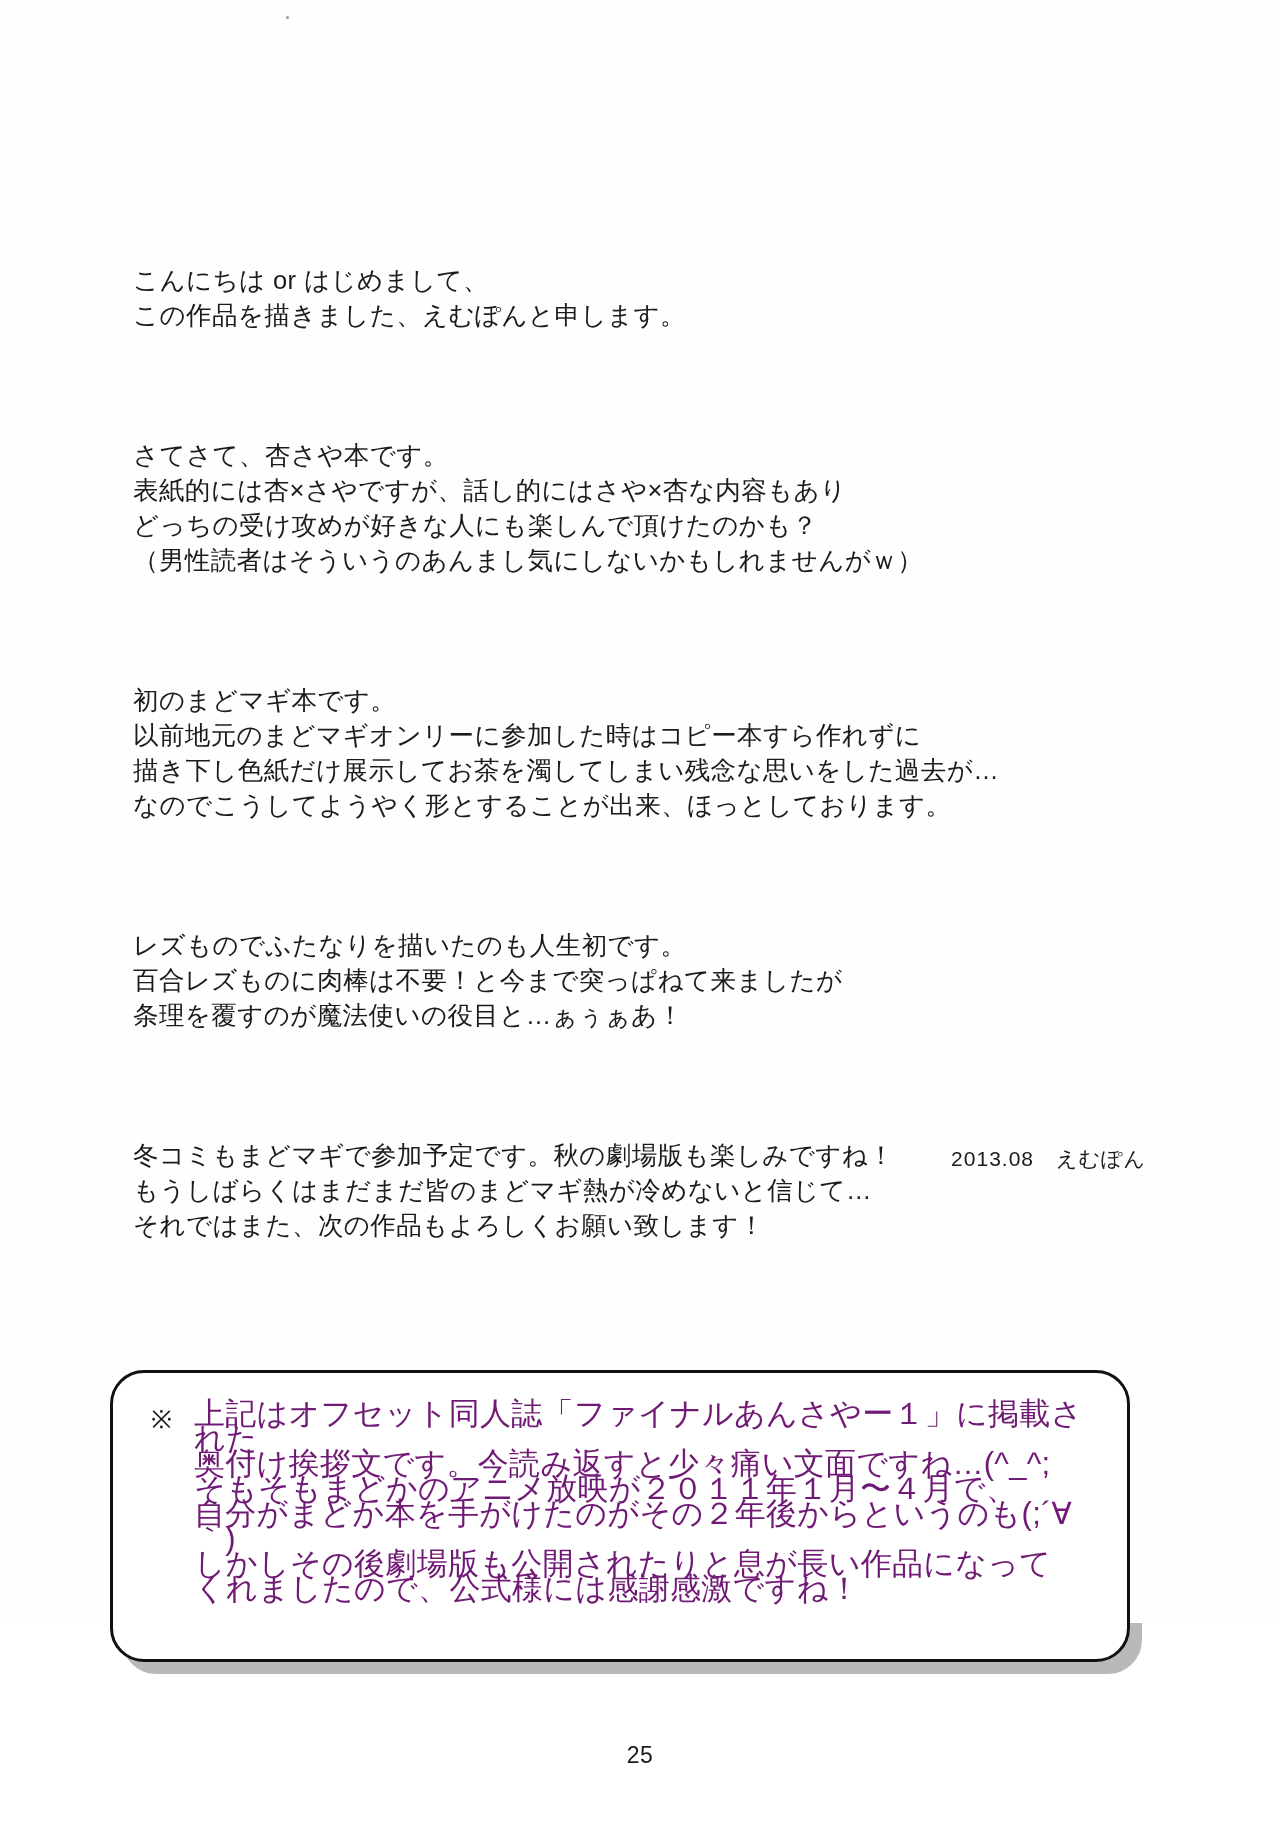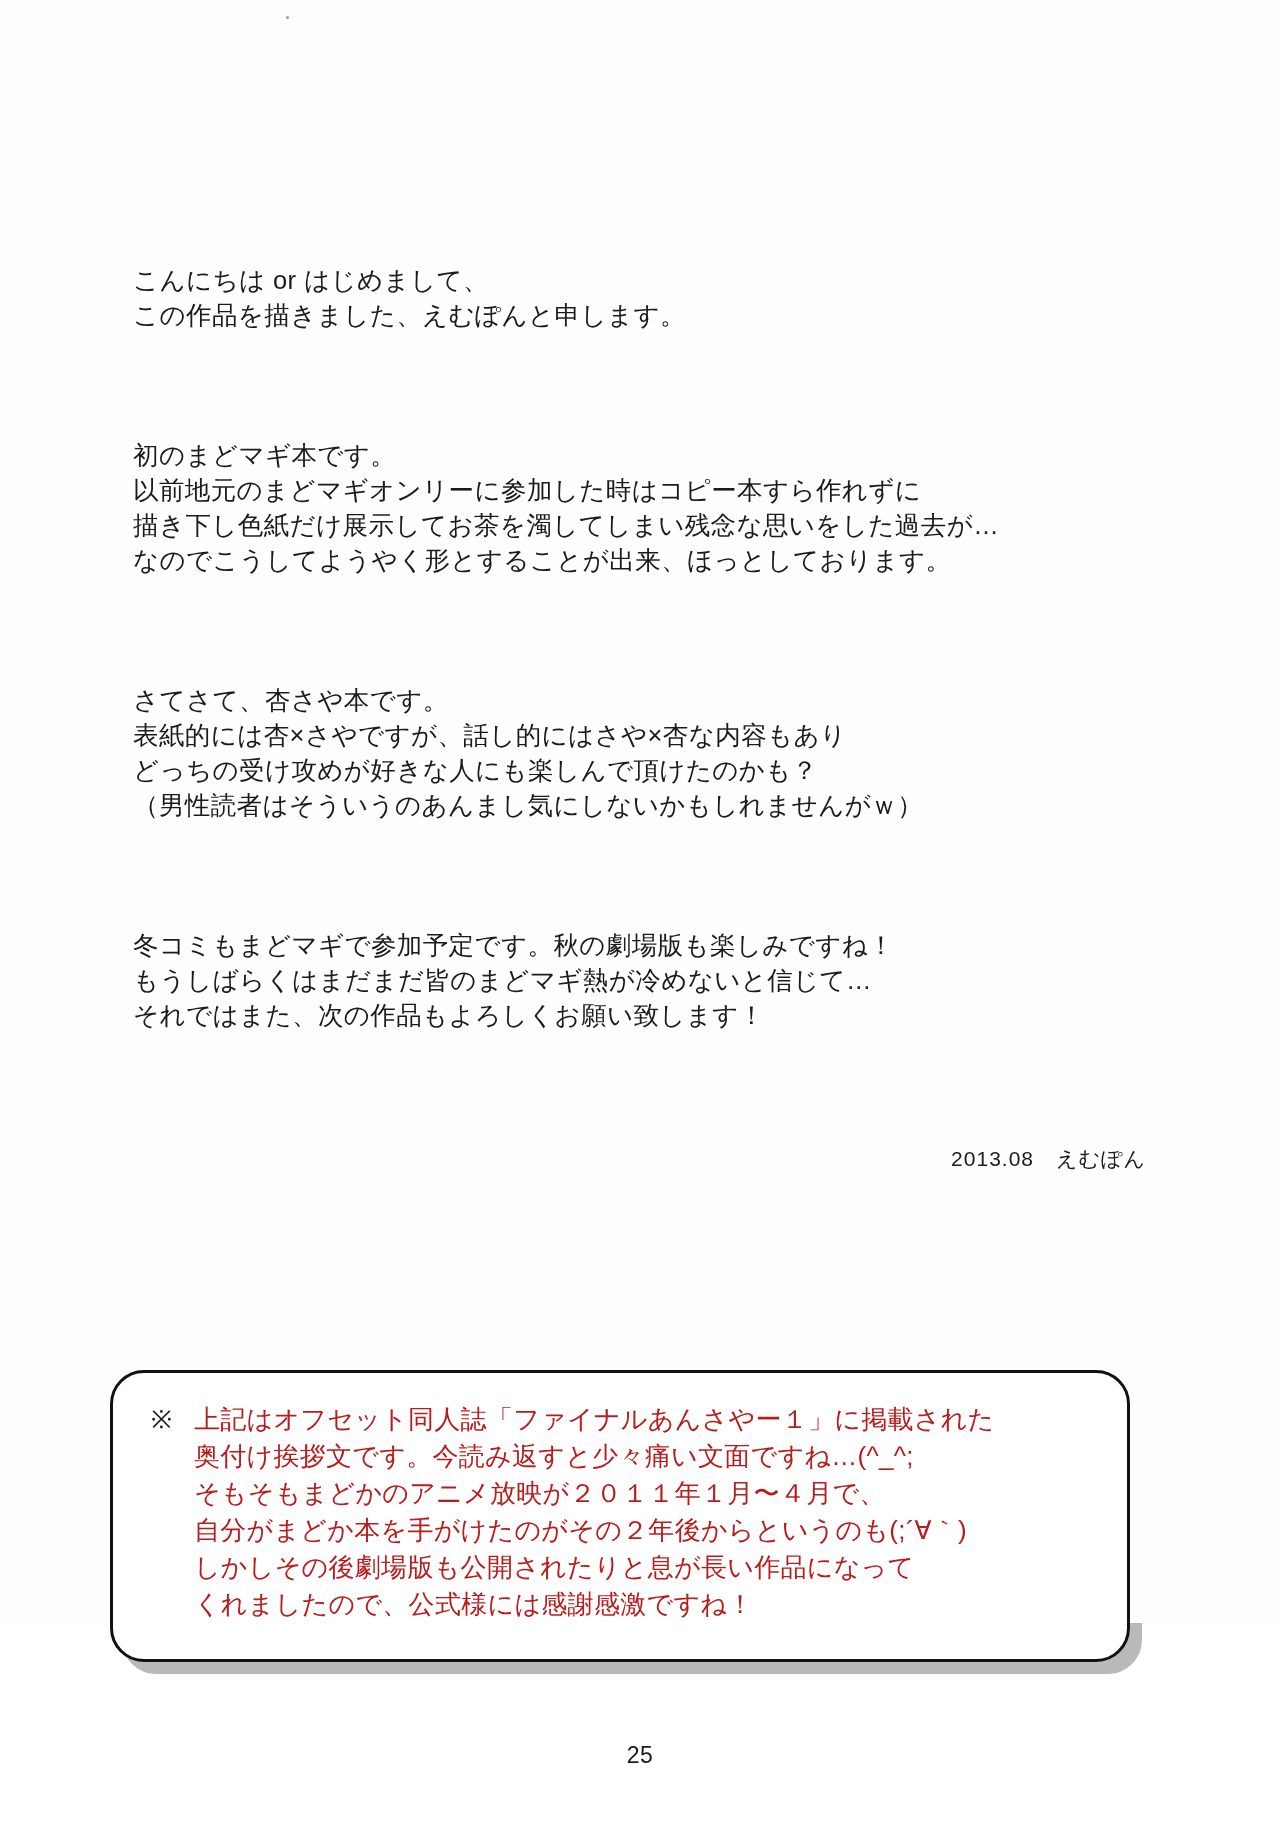--- a/index.html
+++ b/index.html
@@ -99,25 +99,25 @@
 
   .note-mark {
     font-size: 25px;
     line-height: 34px;
     margin-right: 22px;
     flex: 0 0 auto;
     padding-top: 1px;
   }
 
   .note-text {
-    font-size: 26px;
-    line-height: 37px;
+    font-size: 31px;
+    line-height: 25px;
     letter-spacing: 0.3px;
     white-space: pre-wrap;
-    color: #b91c1c;
+    color: #701a75;
   }
 
   .page-number {
     position: absolute;
     left: 0;
     top: 1742px;
     width: 1280px;
     text-align: center;
     font-size: 23px;
     color: #1b1b1b;
@@ -127,28 +127,31 @@
 </head>
 <body>
 
 <div class="page">
 
   <div class="speck"></div>
 
   <div class="afterword">
     <div class="para">こんにちは or はじめまして、
 この作品を描きました、えむぽんと申します。</div>
+    <div class="para">さてさて、杏さや本です。
+表紙的には杏×さやですが、話し的にはさや×杏な内容もあり
+どっちの受け攻めが好きな人にも楽しんで頂けたのかも？
+（男性読者はそういうのあんまし気にしないかもしれませんがｗ）</div>
     <div class="para">初のまどマギ本です。
 以前地元のまどマギオンリーに参加した時はコピー本すら作れずに
 描き下し色紙だけ展示してお茶を濁してしまい残念な思いをした過去が…
 なのでこうしてようやく形とすることが出来、ほっとしております。</div>
-    <div class="para">さてさて、杏さや本です。
-表紙的には杏×さやですが、話し的にはさや×杏な内容もあり
-どっちの受け攻めが好きな人にも楽しんで頂けたのかも？
-（男性読者はそういうのあんまし気にしないかもしれませんがｗ）</div>
+    <div class="para">レズものでふたなりを描いたのも人生初です。
+百合レズものに肉棒は不要！と今まで突っぱねて来ましたが
+条理を覆すのが魔法使いの役目と…ぁぅぁあ！</div>
     <div class="para">冬コミもまどマギで参加予定です。秋の劇場版も楽しみですね！
 もうしばらくはまだまだ皆のまどマギ熱が冷めないと信じて…
 それではまた、次の作品もよろしくお願い致します！</div>
   </div>
 
   <div class="signature">2013.08　えむぽん</div>
 
   <div class="note-box">
     <div class="note-inner">
       <div class="note-mark">※</div>

